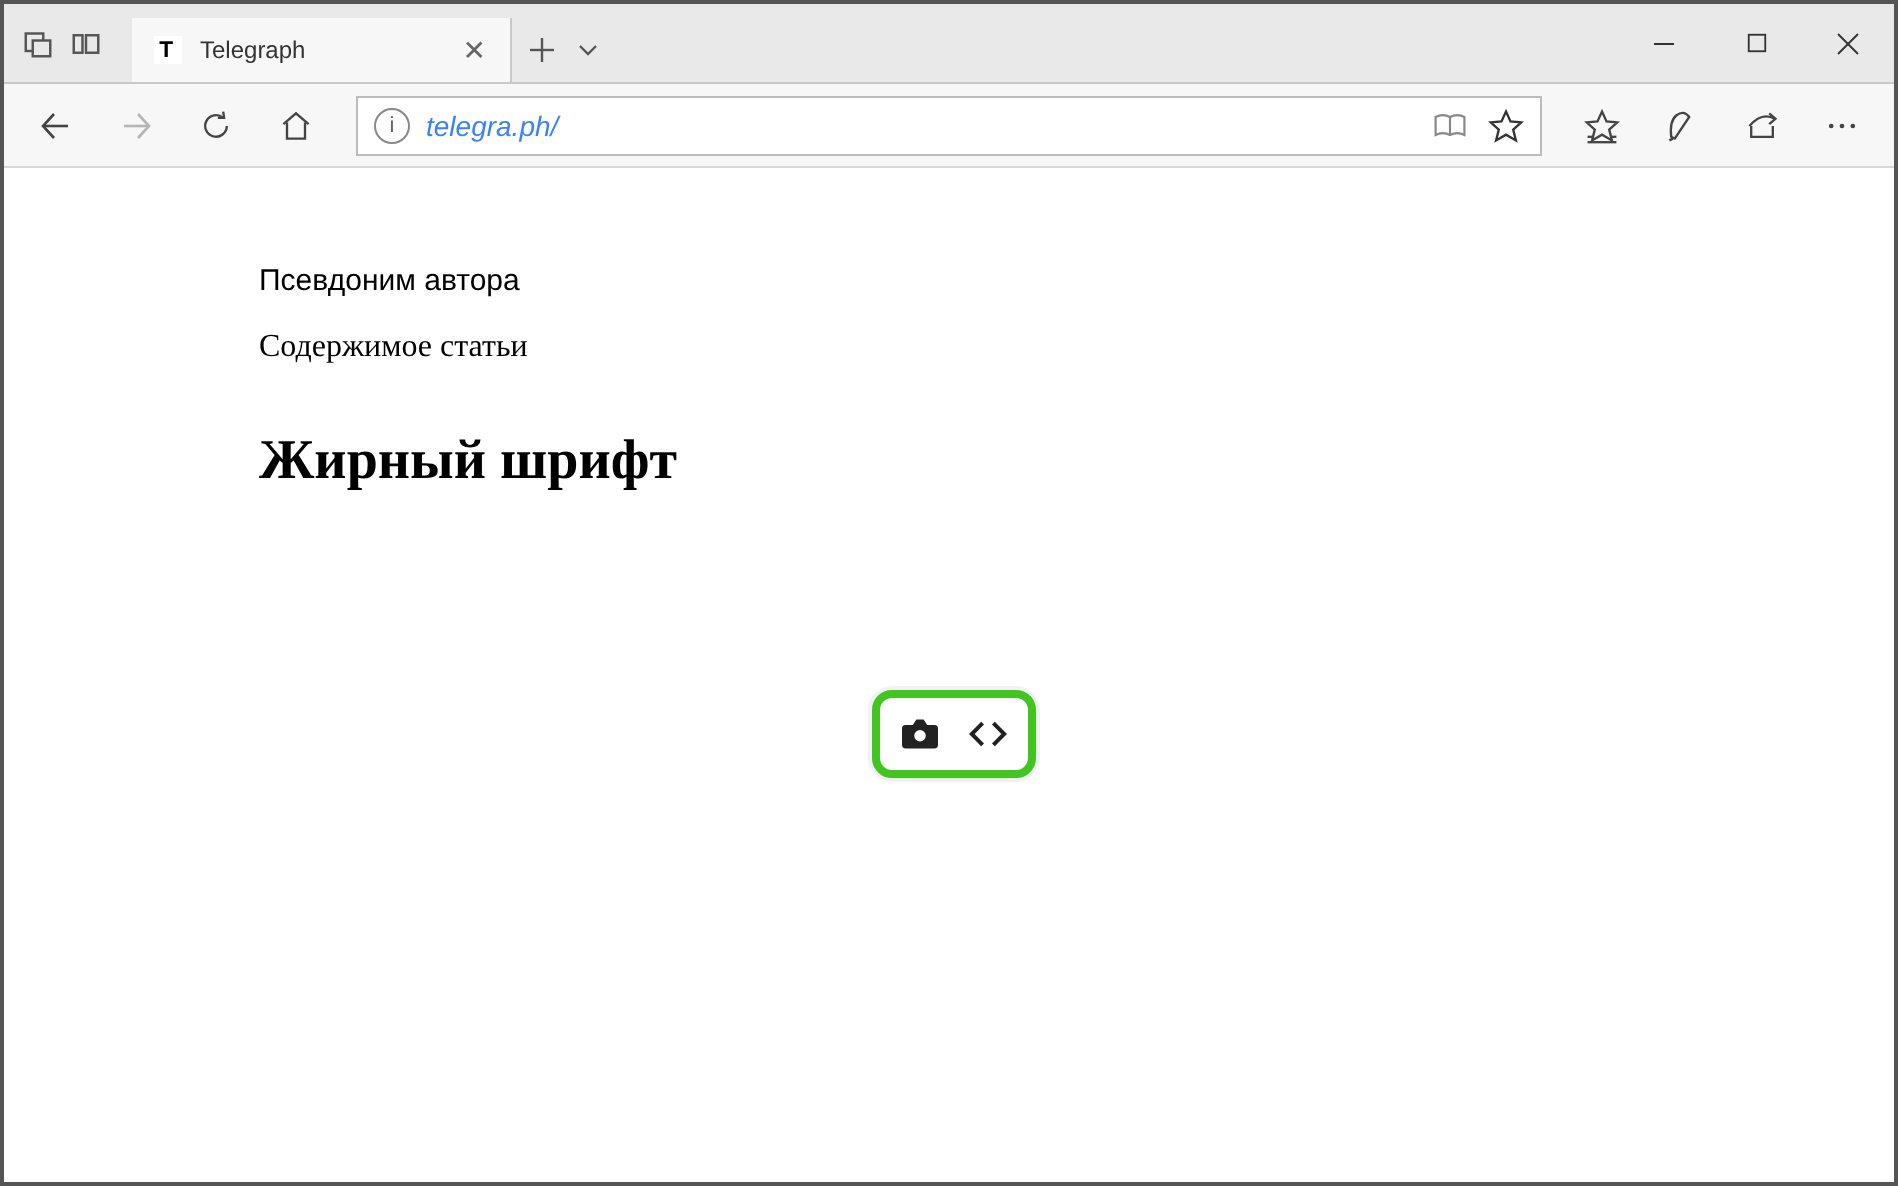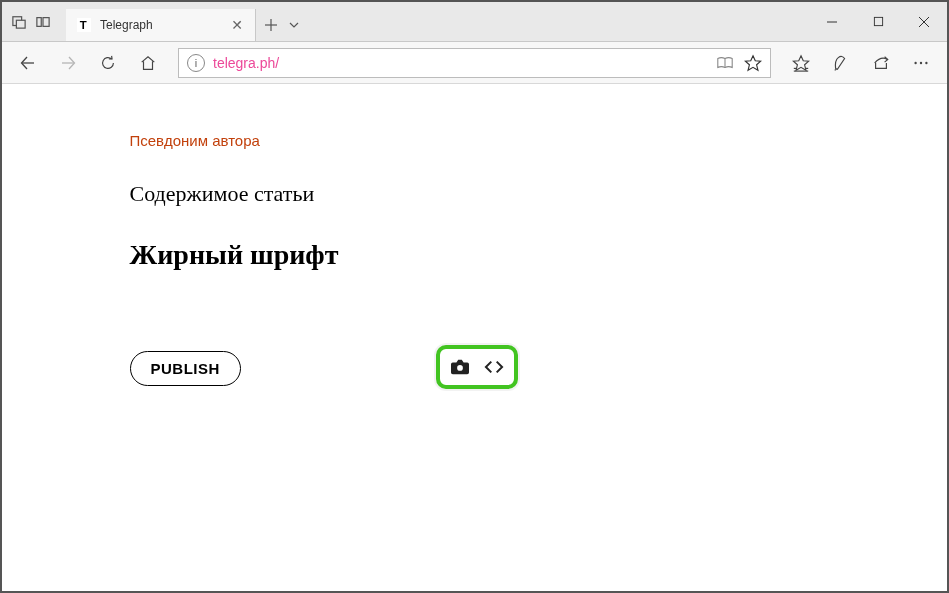--- a/index.html
+++ b/index.html
@@ -65,21 +65,21 @@
       border: 1px solid #bcbcbc;
       background: #fff;
       display: flex;
       align-items: center;
       padding: 0 8px;
       margin: 0 8px;
       font-size: 14px;
       color: #555;
     }
     .addr-info-icon { width: 18px; height: 18px; display: flex; align-items: center; justify-content: center; margin-right: 8px; color: #666; border: 1px solid #888; border-radius: 50%; font-size: 11px; }
-    .addr-text { flex: 1; color: #ec4899; }
+    .addr-text { flex: 1; color: #3b82f6; font-style: italic; }
     .addr-right-icons { display: flex; gap: 10px; align-items: center; color: #888; }
     .addr-icon { width: 18px; height: 18px; display: flex; align-items: center; justify-content: center; }
     .content {
       padding: 48px 0 0 0;
       height: calc(100% - 82px);
       overflow: auto;
     }
     .article {
       max-width: 730px;
       margin: 0 auto;
@@ -87,25 +87,25 @@
     }
     .article-title {
       font-size: 32px;
       font-weight: 700;
       color: #000;
       margin-bottom: 8px;
       font-family: Georgia, "Times New Roman", serif;
     }
     .article-author {
       font-size: 15px;
-      color: #c2410c;
-      margin-bottom: 32px;
+      color: #000000;
+      margin-bottom: 16px;
     }
     .article-body {
-      font-size: 22px;
+      font-size: 16px;
       color: #000;
       font-family: Georgia, "Times New Roman", serif;
       margin-bottom: 32px;
     }
     .article-heading {
       font-size: 28px;
       font-weight: 700;
       color: #000;
       font-family: Georgia, "Times New Roman", serif;
       margin-bottom: 80px;
@@ -273,21 +273,20 @@
         <circle cx="16" cy="10" r="1.3"></circle>
       </svg>
   </div>
 </div>
 
 <div class="content">
   <div class="article">
     <div class="article-author">Псевдоним автора</div>
     <p class="article-body">Содержимое статьи</p>
     <h2 class="article-heading">Жирный шрифт</h2>
-    <button class="publish-btn">PUBLISH</button>
   </div>
 </div>
 
 <div class="insert-widget">
   <span class="widget-btn" title="camera-icon">
     <svg width="22" height="18" viewBox="0 0 24 20" fill="currentColor">
         <path d="M4 5 H8 L10 2 H14 L16 5 H20 A2 2 0 0 1 22 7 V16 A2 2 0 0 1 20 18 H4 A2 2 0 0 1 2 16 V7 A2 2 0 0 1 4 5 Z"></path>
         <circle cx="12" cy="11" r="3.2" fill="#fff"></circle>
       </svg>
   </span>

